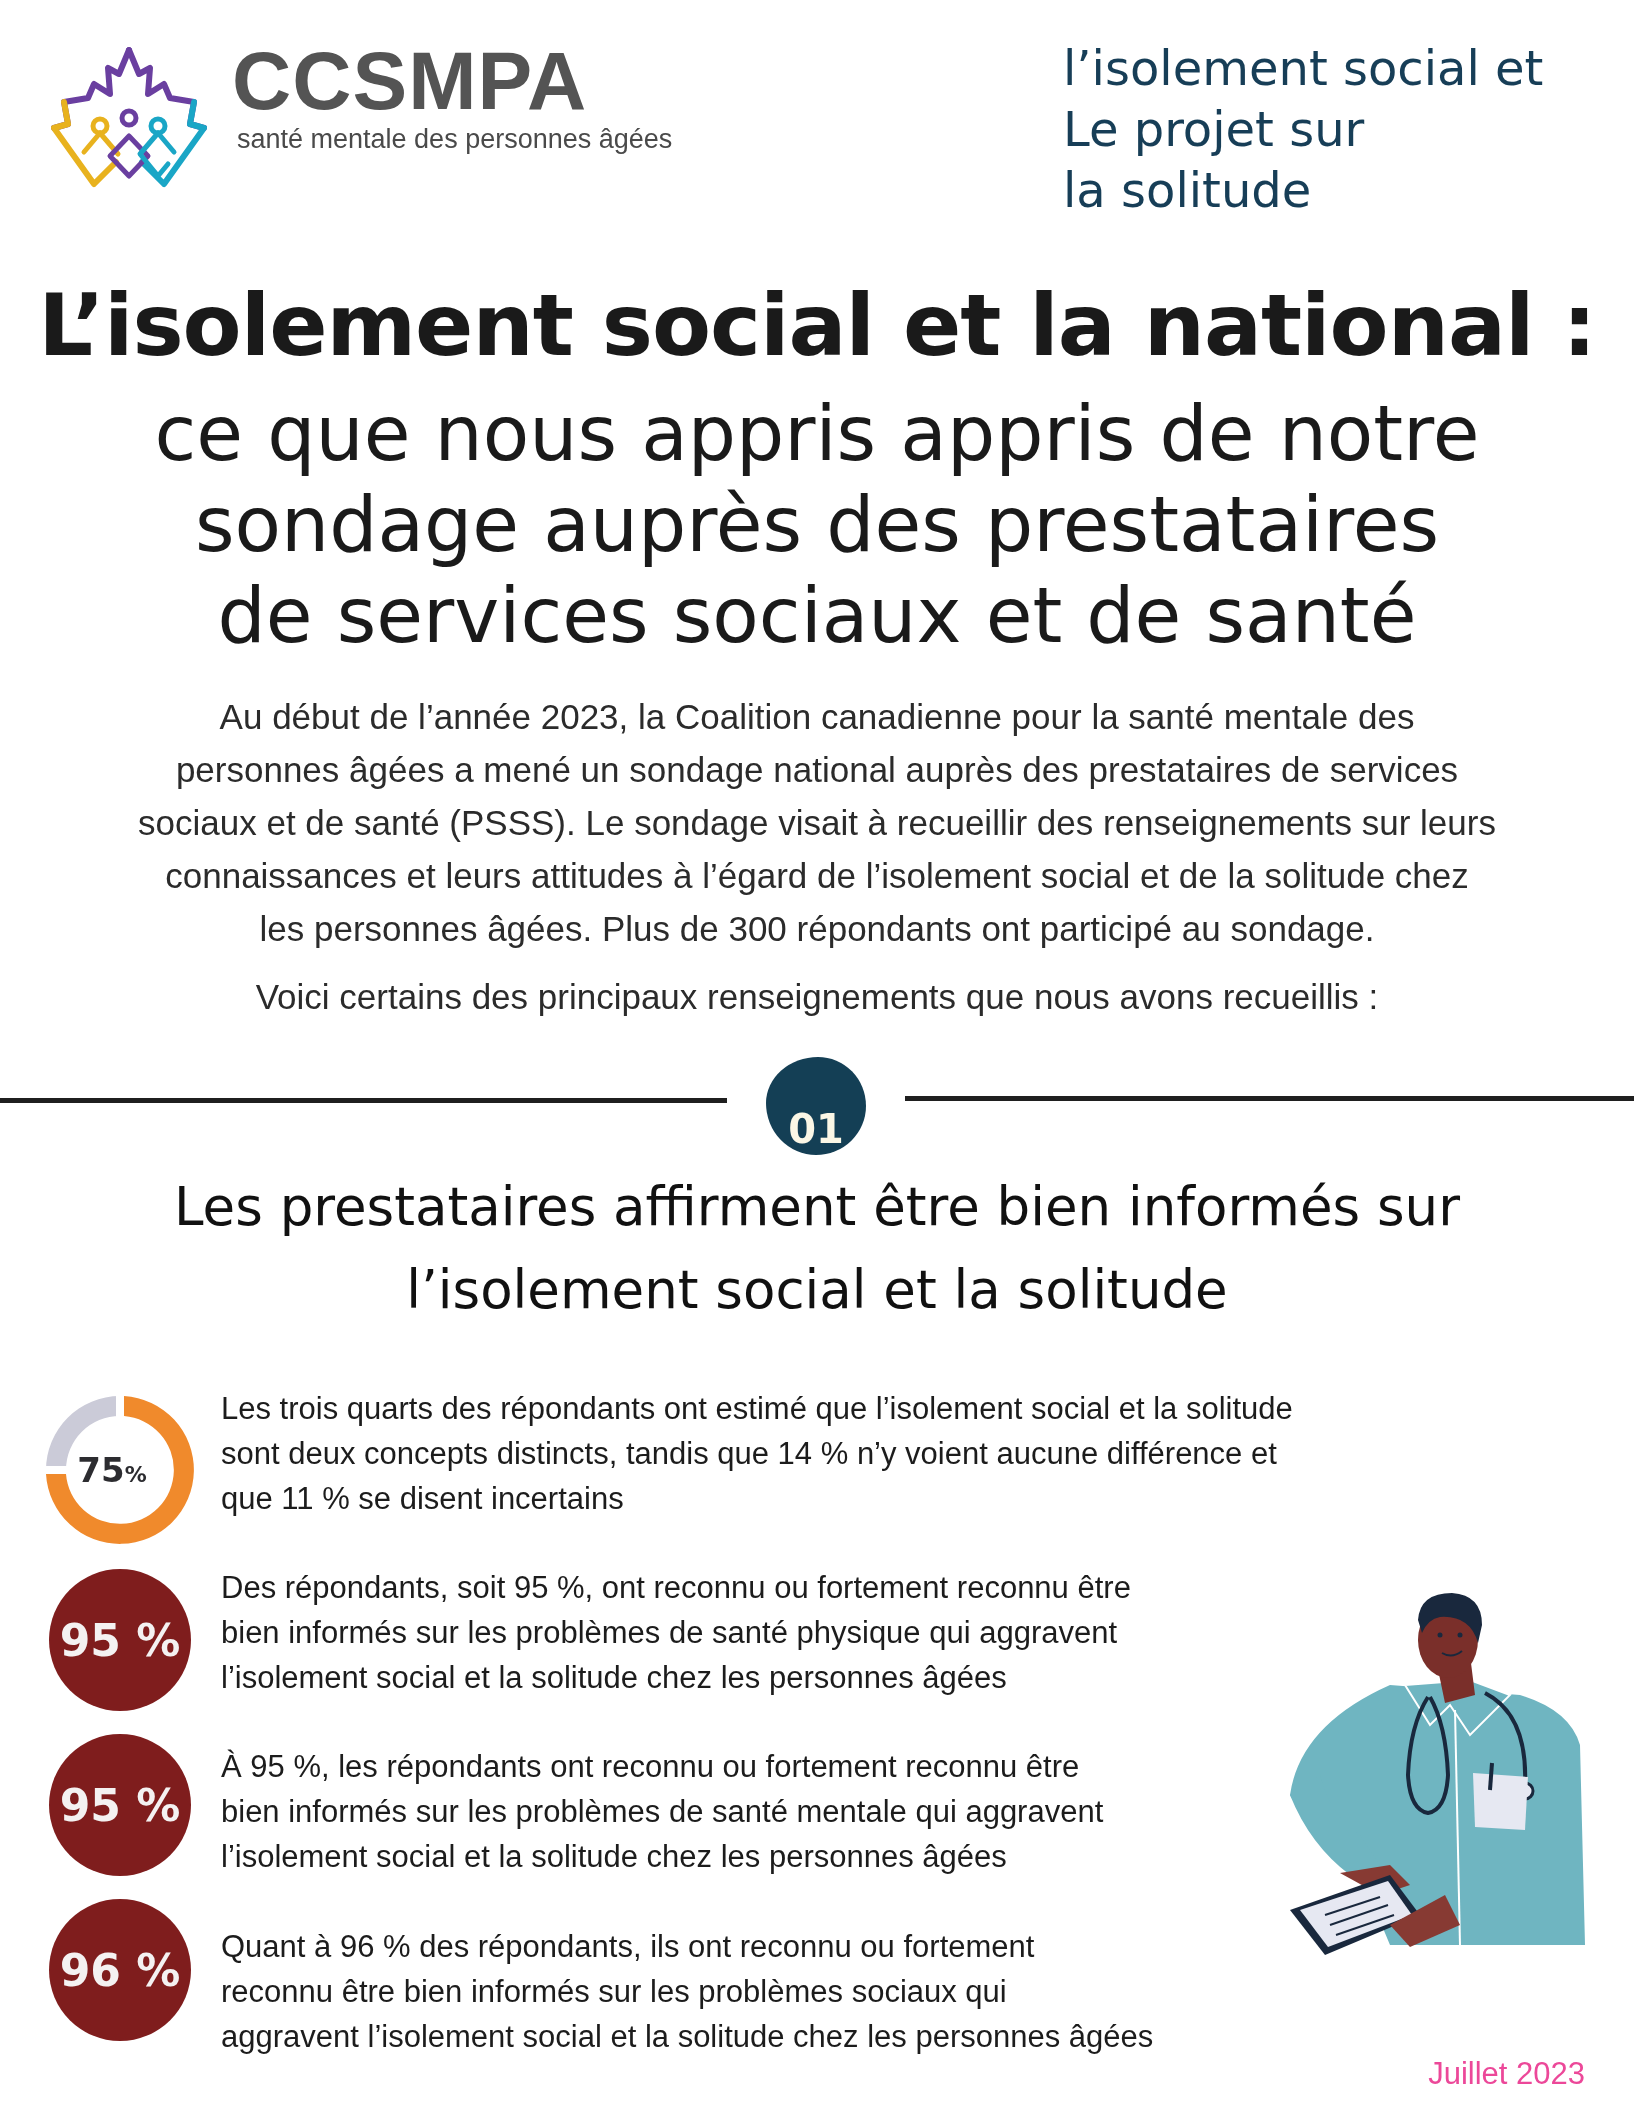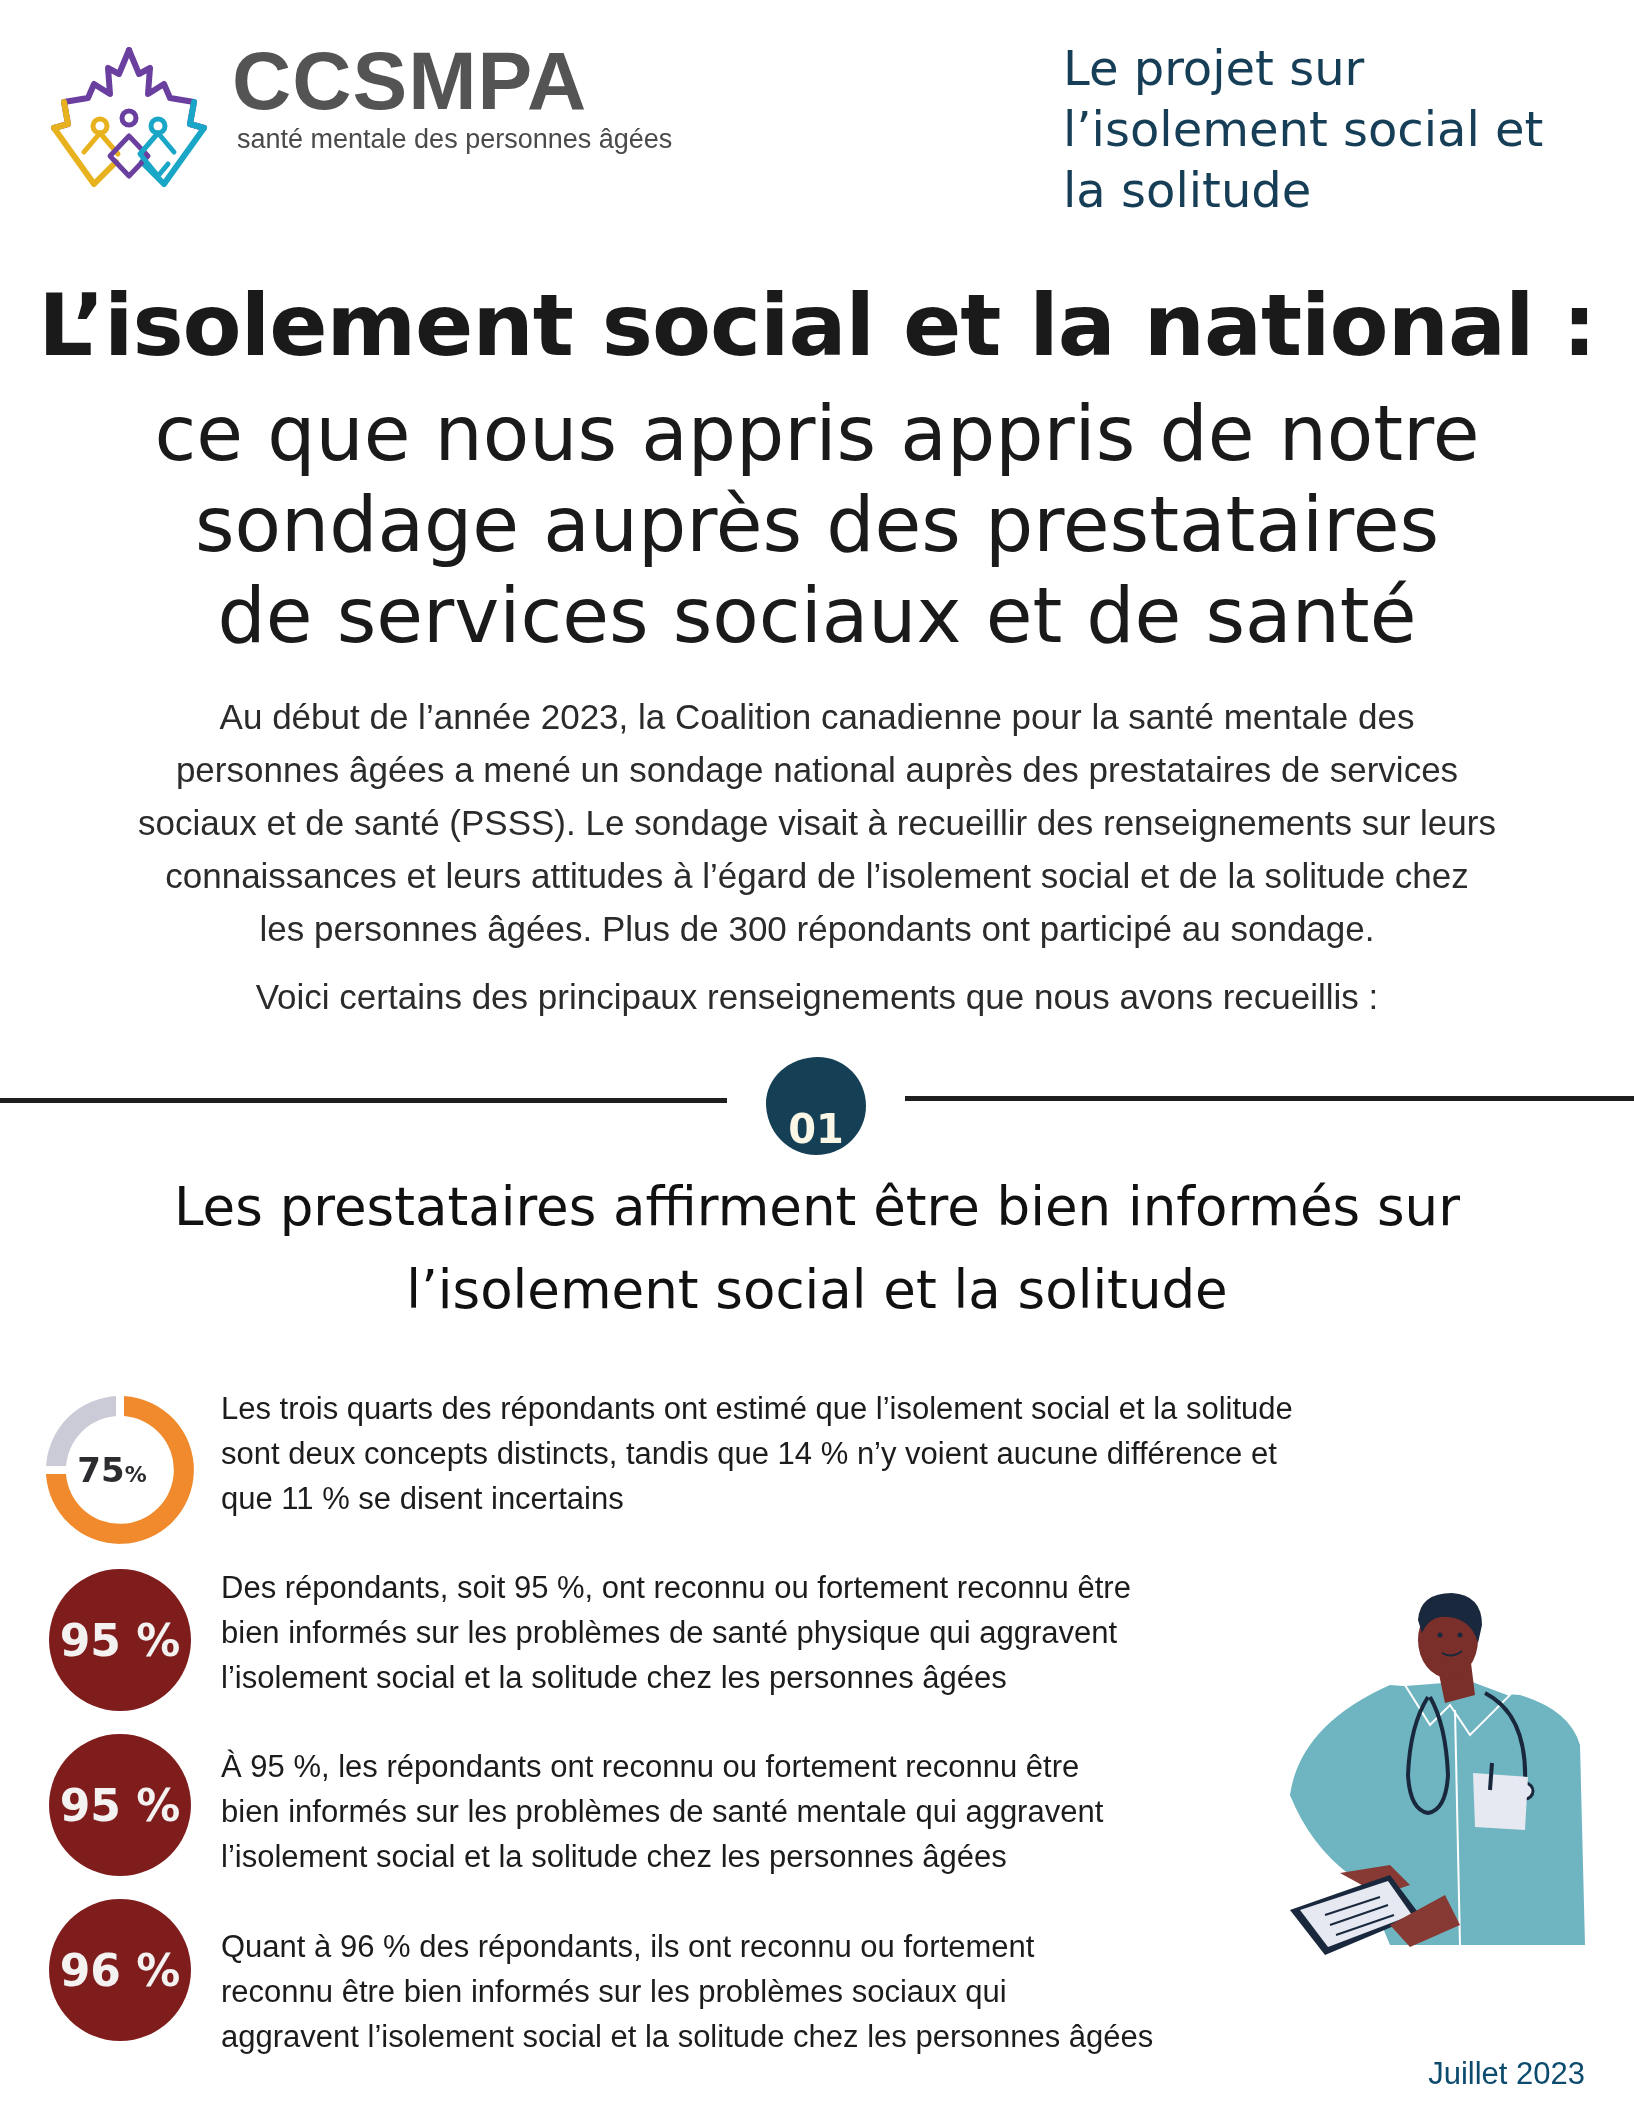--- a/index.html
+++ b/index.html
@@ -43,21 +43,21 @@
   .donut-label { left:38px; top:1396px; width:148px; height:148px; display:flex; align-items:center; justify-content:center;
                  font-family:"DejaVu Sans", sans-serif; font-weight:bold; color:#2c2c30; }
   .donut-label .num { font-size:34px; }
   .donut-label .pct { font-size:22px; margin-top:8px; font-weight:bold; }
   .stat-circle { left:49px; width:142px; height:142px; border-radius:50%; background:#7f1d1d;
                  display:flex; align-items:center; justify-content:center; }
   .stat-circle span { color:#f4f1f1; font-family:"DejaVu Sans", sans-serif; font-weight:bold; font-size:44px; }
 
   .illustration { left:1270px; top:1585px; width:330px; height:380px; }
   .date { left:1400px; top:2056px; width:185px; text-align:right; font-family:"Liberation Sans", sans-serif;
-          font-size:31px; color:#0c4a6e; }
+          font-size:31px; color:#ec4899; }
 </style>
 </head>
 <body>
 
 <div class="abs logo-mark">
   <svg width="170" height="150" viewBox="0 0 170 150">
     <defs>
       <linearGradient id="lg1" x1="0" y1="0" x2="1" y2="0">
         <stop offset="0" stop-color="#e8b21e"></stop>
         <stop offset="0.3" stop-color="#6a3fa0"></stop>
@@ -79,22 +79,22 @@
     <path d="M114 89 L130 108 M114 89 L96 110 L114 132 L124 120" stroke="#1aa6c6" stroke-width="5" stroke-linecap="round" stroke-linejoin="round" fill="none"></path>
   </svg>
 </div>
 
 <div class="abs org-acronym">CCSMPA</div>
 <div class="abs org-name">
   <div>santé mentale des personnes âgées</div>
 </div>
 
 <div class="abs project-title">
+  <div>l’isolement social et</div>
   <div>Le projet sur</div>
-  <div>l’isolement social et</div>
   <div>la solitude</div>
 </div>
 
 <div class="abs main-title">L’isolement social et la national :</div>
 <div class="abs main-subtitle">
   <div>ce que nous appris appris de notre</div>
   <div>sondage auprès des prestataires</div>
   <div>de services sociaux et de santé</div>
 </div>
 

